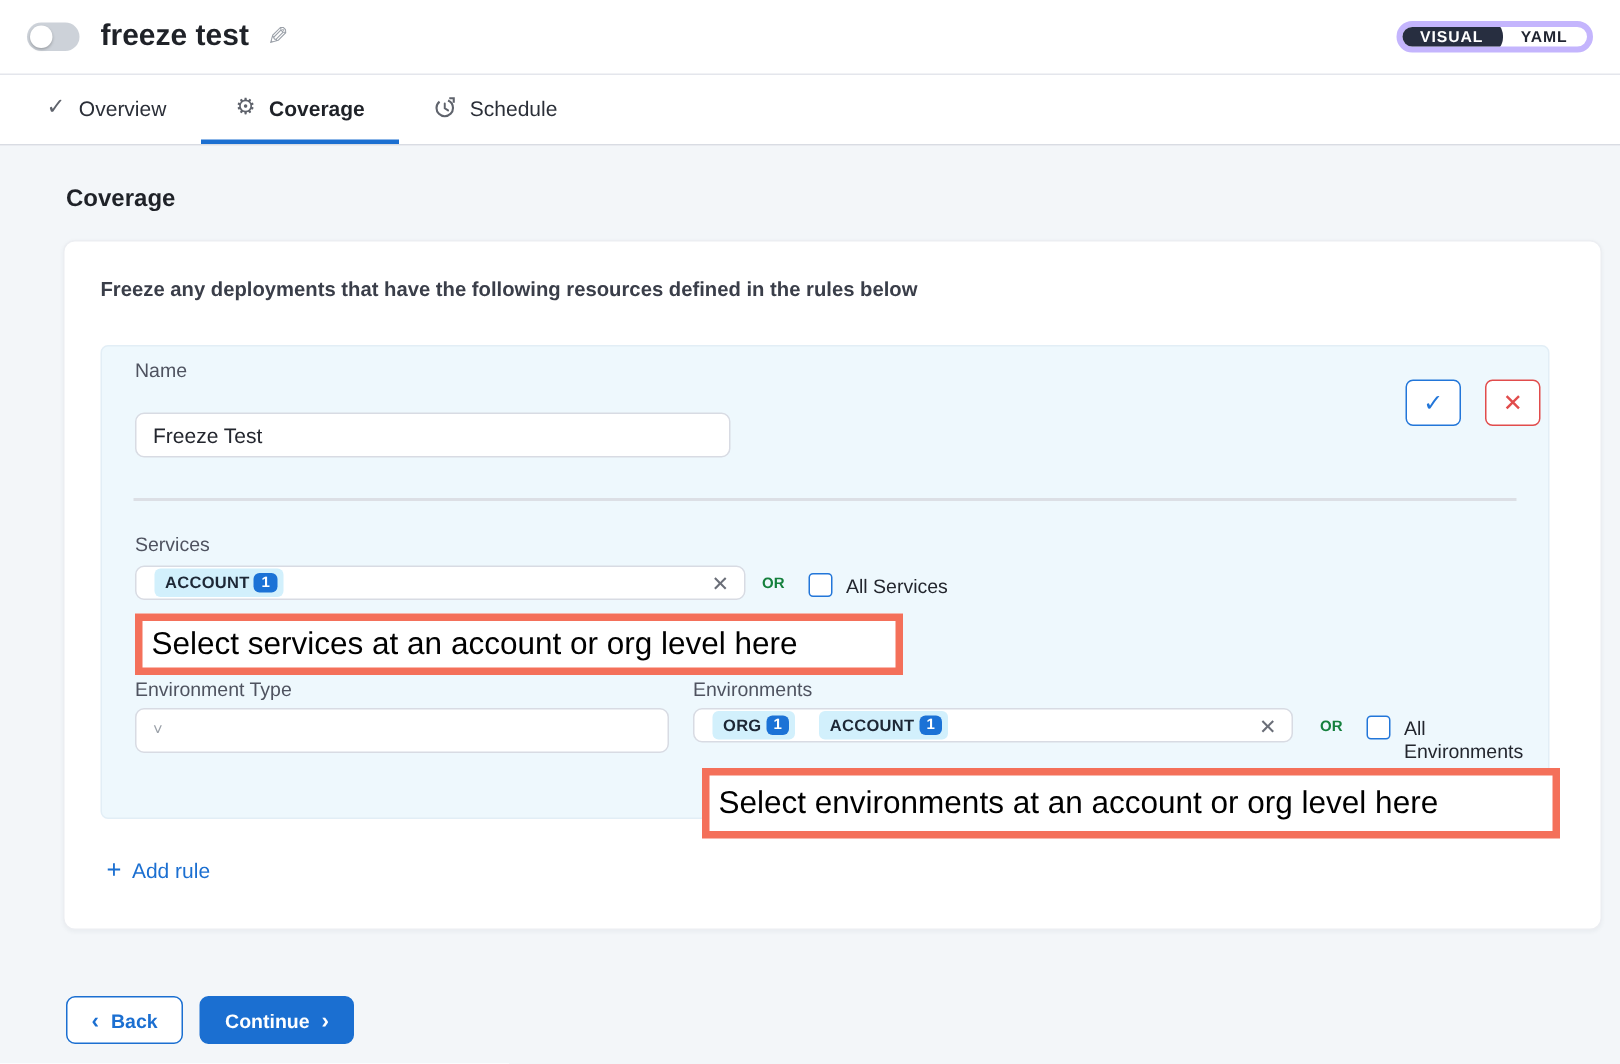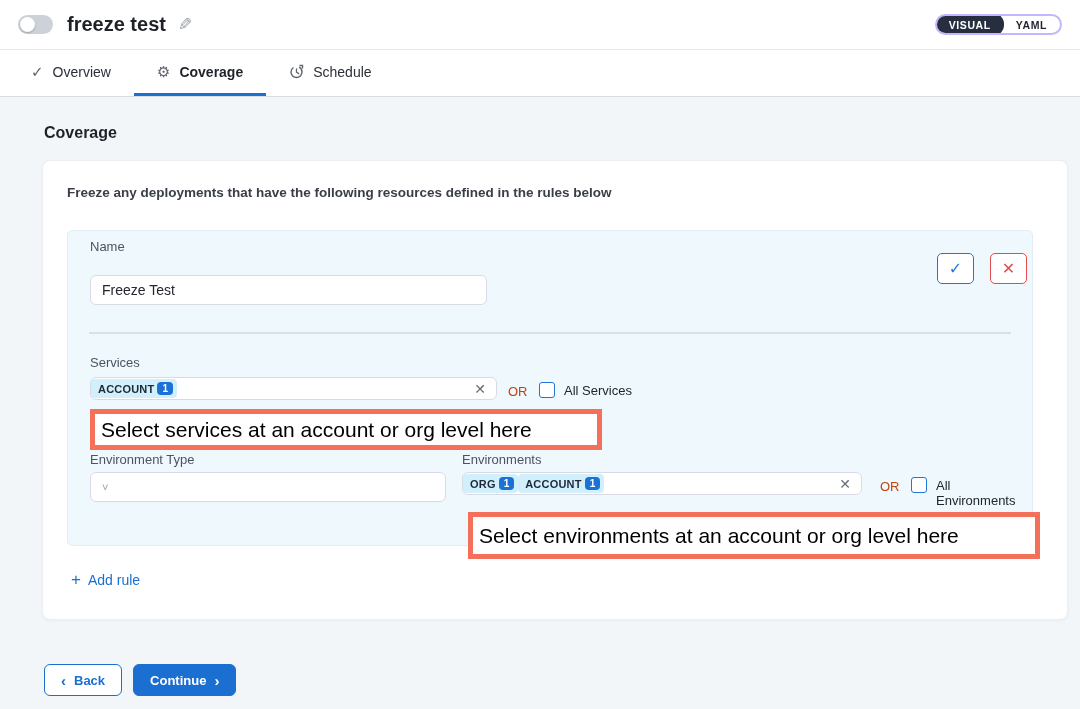--- a/index.html
+++ b/index.html
@@ -8,21 +8,21 @@
 
   
   .header { position:absolute; top:0; left:0; width:1080px; height:50px; background:#fff;
             border-bottom:1px solid #e4e6ec; display:flex; align-items:center; padding:0 18px; z-index:5; }
   .toggle { position:relative; width:35px; height:19px; border-radius:10px; background:#cdd2d9; cursor:pointer; flex:none; }
   .toggle .knob { position:absolute; left:2px; top:2px; width:15px; height:15px; border-radius:50%;
                   background:#fff; box-shadow:0 1px 2px rgba(0,0,0,.25); }
   .title { margin-left:14px; font-size:20px; font-weight:700; color:#1f2228; }
   .pencil { margin-left:12px; font-size:17px; color:#9aa0a8; transform:scaleX(-1); display:inline-block; }
   .spacer { flex:1; }
-  .view-switch { display:inline-flex; align-items:center; border:2px solid #c4b5fd; border-radius:11px;
+  .view-switch { display:inline-flex; align-items:center; border:4px solid #c4b5fd; border-radius:11px;
                  height:21px; background:#fff; overflow:hidden; }
   .view-switch .seg { font-size:10.5px; font-weight:700; letter-spacing:.6px; padding:0 13px; height:21px;
                       display:flex; align-items:center; color:#1f2430; cursor:pointer; }
   .view-switch .seg.active { background:#272e40; color:#fff; border-radius:11px; margin:-1px; height:23px; }
 
   
   .tabbar { position:absolute; top:50px; left:0; width:1080px; height:47px; background:#fff;
             border-bottom:1px solid #d9dce3; display:flex; align-items:stretch; padding-left:8px; z-index:5; }
   .tab { display:flex; align-items:center; gap:9px; padding:0 23px; font-size:14px; color:#2b2f38;
          cursor:pointer; border-bottom:3px solid transparent; }
@@ -38,34 +38,34 @@
           border:1px solid #eceef2; border-radius:8px; box-shadow:0 1px 3px rgba(40,50,70,.05); }
   .card-instruction { position:absolute; left:24px; top:24px; font-size:13.5px; font-weight:700; color:#3a3e49; }
 
   .rule-card { position:absolute; left:24px; top:69px; width:966px; height:316px;
                background:#eef8fd; border:1px solid #e2eef6; border-radius:5px; }
 
   .field-label { position:absolute; font-size:13px; font-weight:500; color:#4f5360; }
   .text-input { position:absolute; height:30px; background:#fff; border:1px solid #d8dbe3; border-radius:6px;
                 font-size:14px; color:#23262e; padding:0 11px; font-family:"Liberation Sans","DejaVu Sans",sans-serif; }
   .chip-input { position:absolute; height:23px; background:#fff; border:1px solid #d8dbe3; border-radius:6px;
-                display:flex; align-items:center; padding:0 10px 0 0; gap:0; }
+                display:flex; align-items:center; padding:0 10px 0 12px; gap:16px; }
   .chip-input .grow { flex:1; }
   .clear-x { color:#6a6e78; font-size:14px; cursor:pointer; line-height:1; }
   .tag { display:inline-flex; align-items:center; background:#d2f0fc; border-radius:4px;
          padding:3px 4px 3px 7px; cursor:pointer; }
   .tag-text { font-size:11px; font-weight:700; color:#1d2735; letter-spacing:.2px; }
   .tag-count { margin-left:3px; background:#1b72d6; color:#fff; font-size:10px; font-weight:700;
                border-radius:4px; padding:1px 5px; }
   .select-box { position:absolute; height:30px; background:#fff; border:1px solid #d8dbe3; border-radius:6px;
                 display:flex; align-items:center; padding:0 11px; font-size:14px; color:#23262e; cursor:pointer; }
   .select-box .grow { flex:1; }
   .chev { color:#9aa0a8; font-size:11px; }
 
-  .or-label { position:absolute; font-size:13px; font-weight:400; color:#c2410c; }
+  .or-label { position:absolute; font-size:10px; font-weight:700; color:#15803d; }
   .checkbox { position:absolute; width:16px; height:16px; background:#fff; border:1.5px solid #2276d9;
               border-radius:3px; cursor:pointer; }
   .check-text { position:absolute; font-size:13px; color:#23262e; }
 
   .icon-btn { position:absolute; width:37px; height:31px; background:#fff; border-radius:5px;
               display:flex; align-items:center; justify-content:center; font-size:16px; font-weight:700; cursor:pointer; }
   .btn-confirm { border:1px solid #2276d9; color:#2276d9; }
   .btn-cancel  { border:1px solid #e14c4c; color:#e14c4c; }
 
   .divider { position:absolute; left:21px; right:21px; top:101px; height:2px; background:#dcdfe5; }

